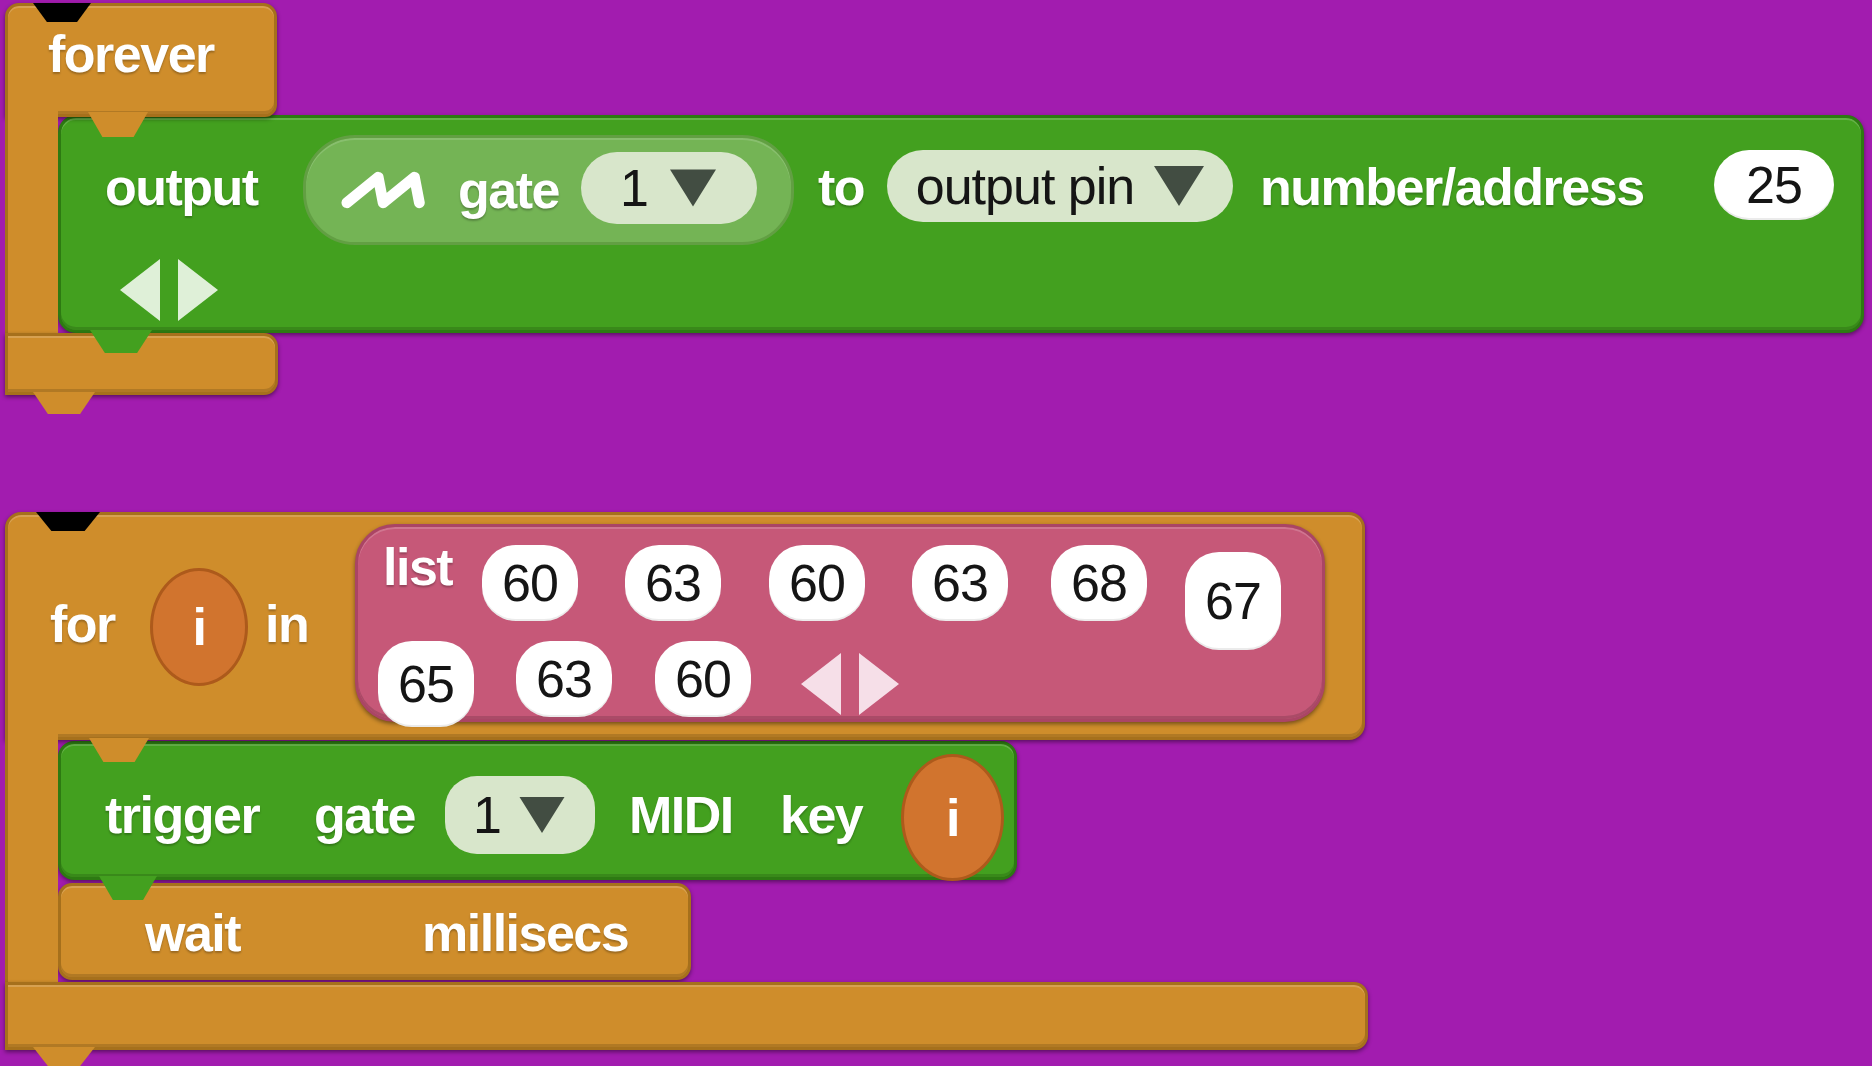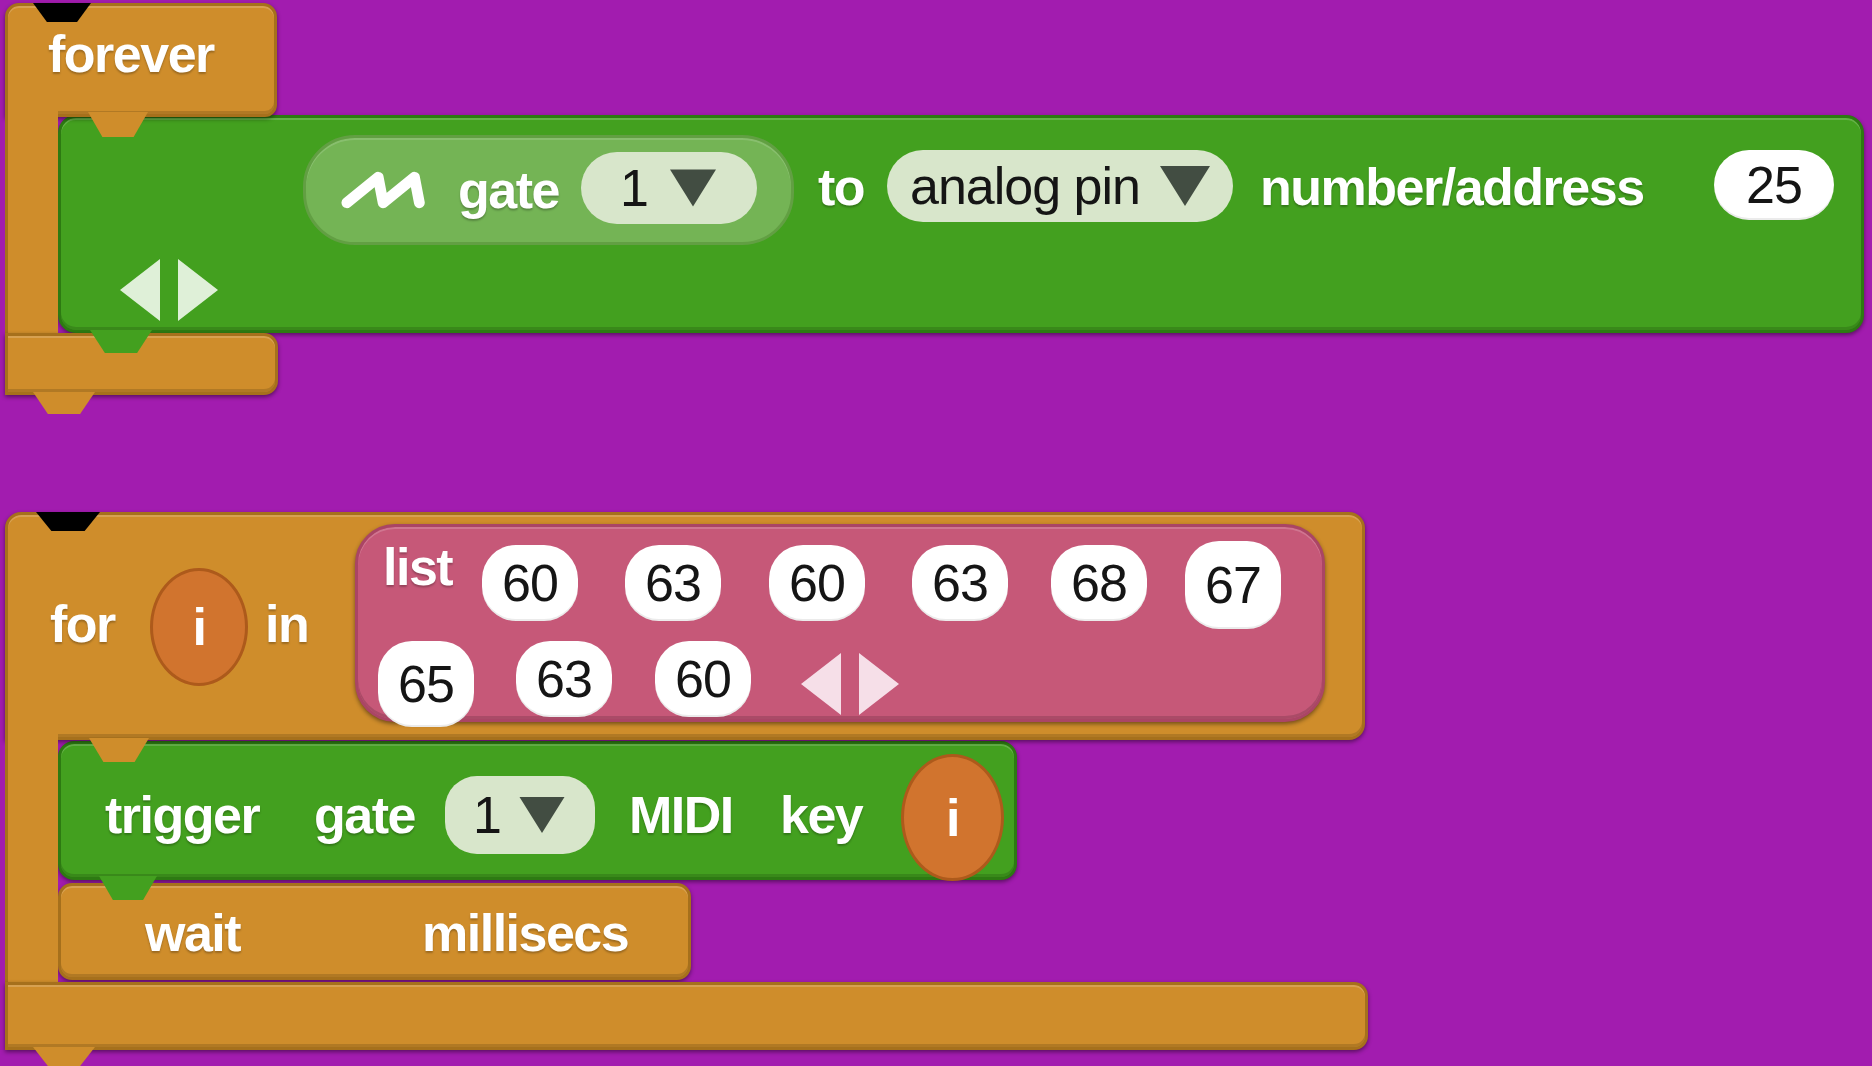--- a/index.html
+++ b/index.html
@@ -53,36 +53,37 @@
   <div class="spine" style="left:5px;top:100px;width:53px;height:240px;z-index:20"></div>
   <div class="blk orange" style="left:5px;top:333px;width:273px;height:62px;border-radius:0 14px 14px 0;z-index:20"></div>
 
   <div class="trap t-black" style="left:33px;top:3px;width:58px;height:19px;z-index:30"></div>
   <div class="trap t-orange" style="left:88px;top:112px;width:60px;height:25px;z-index:25"></div>
   <div class="trap t-green" style="left:90px;top:330px;width:62px;height:23px;z-index:25"></div>
   <div class="trap t-orange" style="left:33px;top:392px;width:62px;height:22px;z-index:25"></div>
 
   <span class="lbl" style="left:48px;top:22px">forever</span>
 
+  <span class="lbl" style="left:105px;top:155px">output</span>
 
   <div class="reporter" style="left:303px;top:135px;width:485px;height:104px">
     <svg style="position:absolute;left:34px;top:30px" width="98" height="44" viewBox="0 0 100 44">
       <polyline points="7,35 39,9 44,35 76,9 81,35" fill="none" stroke="#ffffff" stroke-width="11" stroke-linecap="round" stroke-linejoin="round"></polyline>
     </svg>
     <span class="lbl" style="left:152px;top:20px">gate</span>
     <div class="dd" style="left:275px;top:14px;width:176px;height:72px;border-radius:36px">
       <span class="val">1</span>
       <span class="dd-arrow" style="transform:scale(.92)"></span>
     </div>
   </div>
 
   <span class="lbl" style="left:818px;top:155px">to</span>
 
   <div class="dd" style="left:887px;top:150px;width:346px;height:72px;border-radius:36px">
-    <span class="val">analog pin</span>
+    <span class="val">output pin</span>
     <span class="dd-arrow"></span>
   </div>
 
   <span class="lbl" style="left:1260px;top:155px">number/address</span>
 
   <div class="pillw" style="left:1714px;top:150px;width:120px;height:70px;border-radius:35px">
     <span class="val">25</span>
   </div>
 
   <span class="tri-l" style="left:120px;top:259px"></span>
@@ -109,21 +110,21 @@
       </div>
     <div class="pillw num" style="left:411px;top:18px;width:96px;height:76px">
       <span class="val">60</span>
       </div>
     <div class="pillw num" style="left:554px;top:18px;width:96px;height:76px">
       <span class="val">63</span>
       </div>
     <div class="pillw num" style="left:693px;top:18px;width:96px;height:76px">
       <span class="val">68</span>
       </div>
-    <div class="pillw num" style="left:827px;top:14px;width:96px;height:88px">
+    <div class="pillw num" style="left:827px;top:25px;width:96px;height:98px">
       <span class="val">67</span>
       </div>
 
     <div class="pillw num" style="left:20px;top:114px;width:96px;height:86px">
       <span class="val">65</span>
       </div>
     <div class="pillw num" style="left:158px;top:114px;width:96px;height:76px">
       <span class="val">63</span>
       </div>
     <div class="pillw num" style="left:297px;top:114px;width:96px;height:76px">

